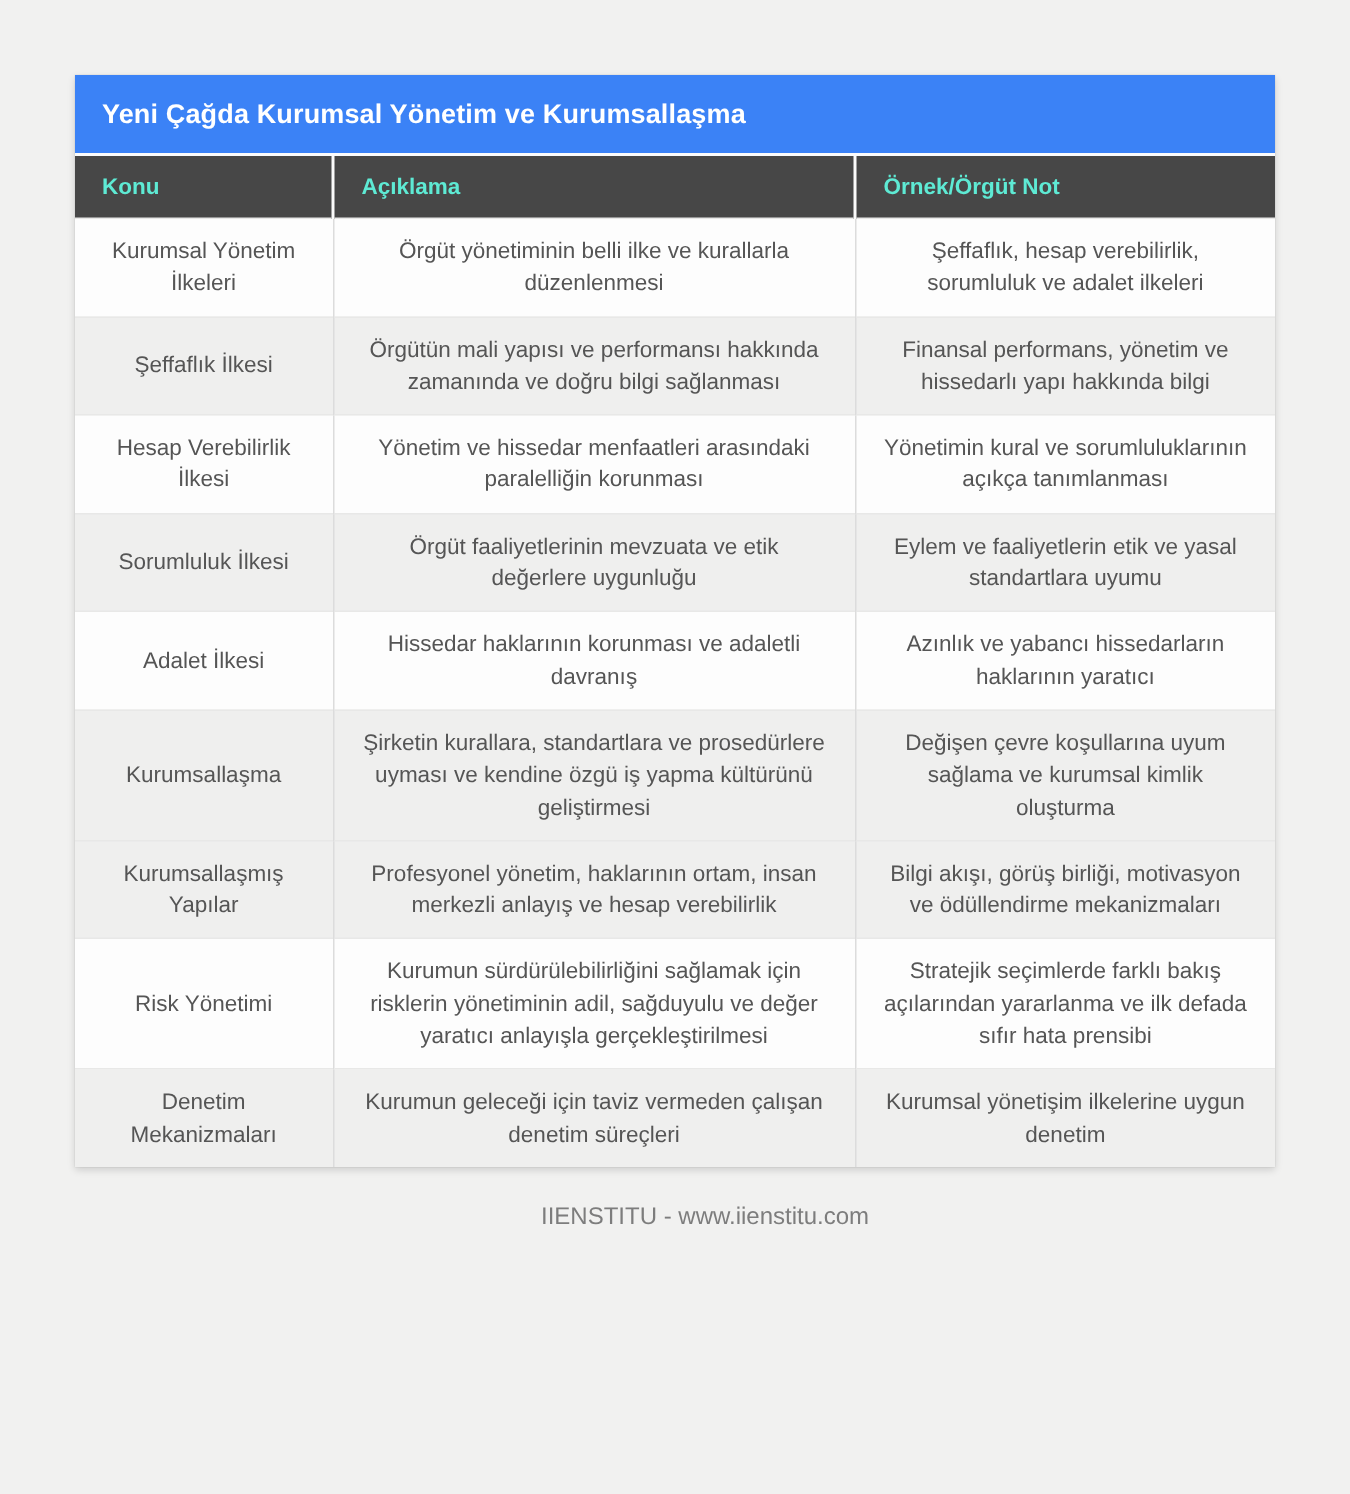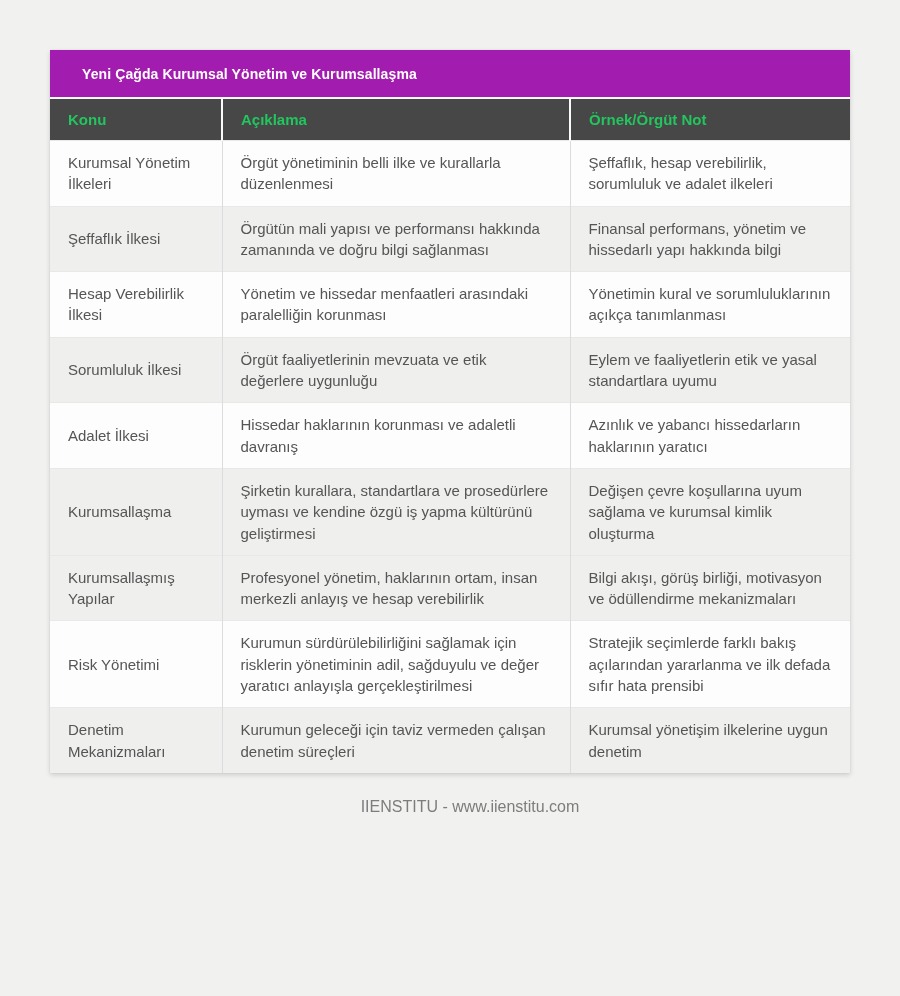--- a/index.html
+++ b/index.html
@@ -10,54 +10,55 @@
     background: #f1f1f0;
     font-family: "Liberation Sans", "DejaVu Sans", sans-serif;
   }
   .card {
     width: 800px;
     margin: 50px auto 0 auto;
     box-shadow: 0 2px 5px rgba(0,0,0,0.15), 0 0 1px rgba(0,0,0,0.12);
     background: #fdfdfd;
   }
   .card-title {
-    background: #a21caf;
+    background: #3b82f6;
     color: #ffffff;
-    font-size: 14px;
+    font-size: 18px;
     font-weight: bold;
-    padding: 16px 18px 15px 32px;
+    padding: 16px 18px 15px 18px;
     border-bottom: 2px solid #fbfbfb;
     letter-spacing: 0.1px;
   }
   table.gov-table {
     width: 100%;
     border-collapse: collapse;
     table-layout: fixed;
   }
   table.gov-table thead th {
     background: #474747;
-    color: #22c55e;
+    color: #5eead4;
     text-align: left;
     font-size: 15px;
     font-weight: bold;
     padding: 12px 18px;
     border-left: 2px solid #fbfbfb;
   }
   table.gov-table thead th:first-child { border-left: none; }
   table.gov-table col.c1 { width: 21.5%; }
   table.gov-table col.c2 { width: 43.5%; }
   table.gov-table col.c3 { width: 35%; }
   table.gov-table tbody td {
     font-size: 15px;
     color: #555555;
     line-height: 1.42;
     padding: 11px 18px;
     vertical-align: middle;
     border-left: 1px solid #dcdcdc;
     border-top: 1px solid #e8e8e7;
+    text-align: center;
   }
   table.gov-table tbody td:first-child { border-left: none; }
   table.gov-table tbody tr.row-light { background: #fdfdfd; }
   table.gov-table tbody tr.row-dark  { background: #efefee; }
   .footer-credit {
     text-align: center;
     color: #7d7d7d;
     font-size: 16px;
     margin-top: 25px;
     margin-left: 40px;

